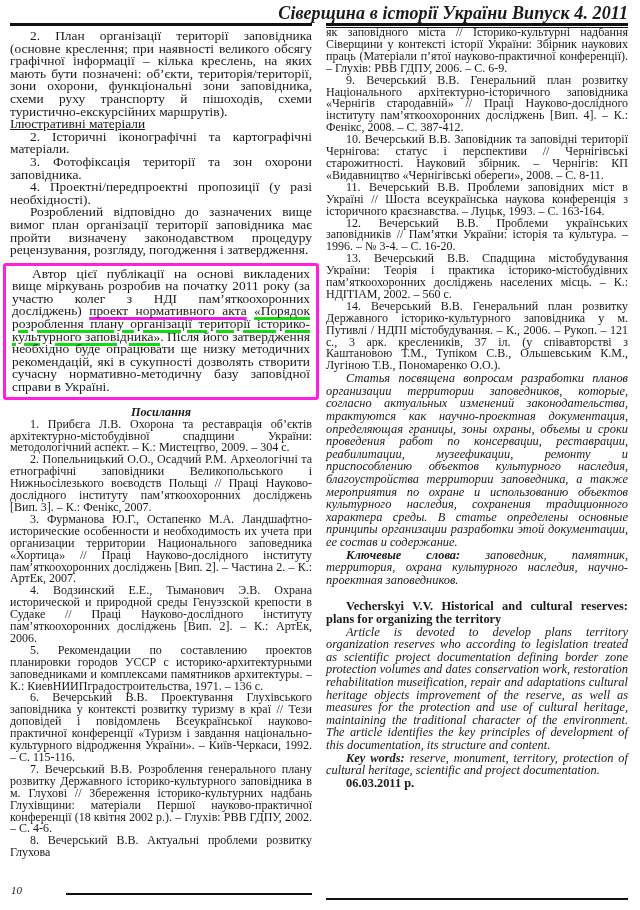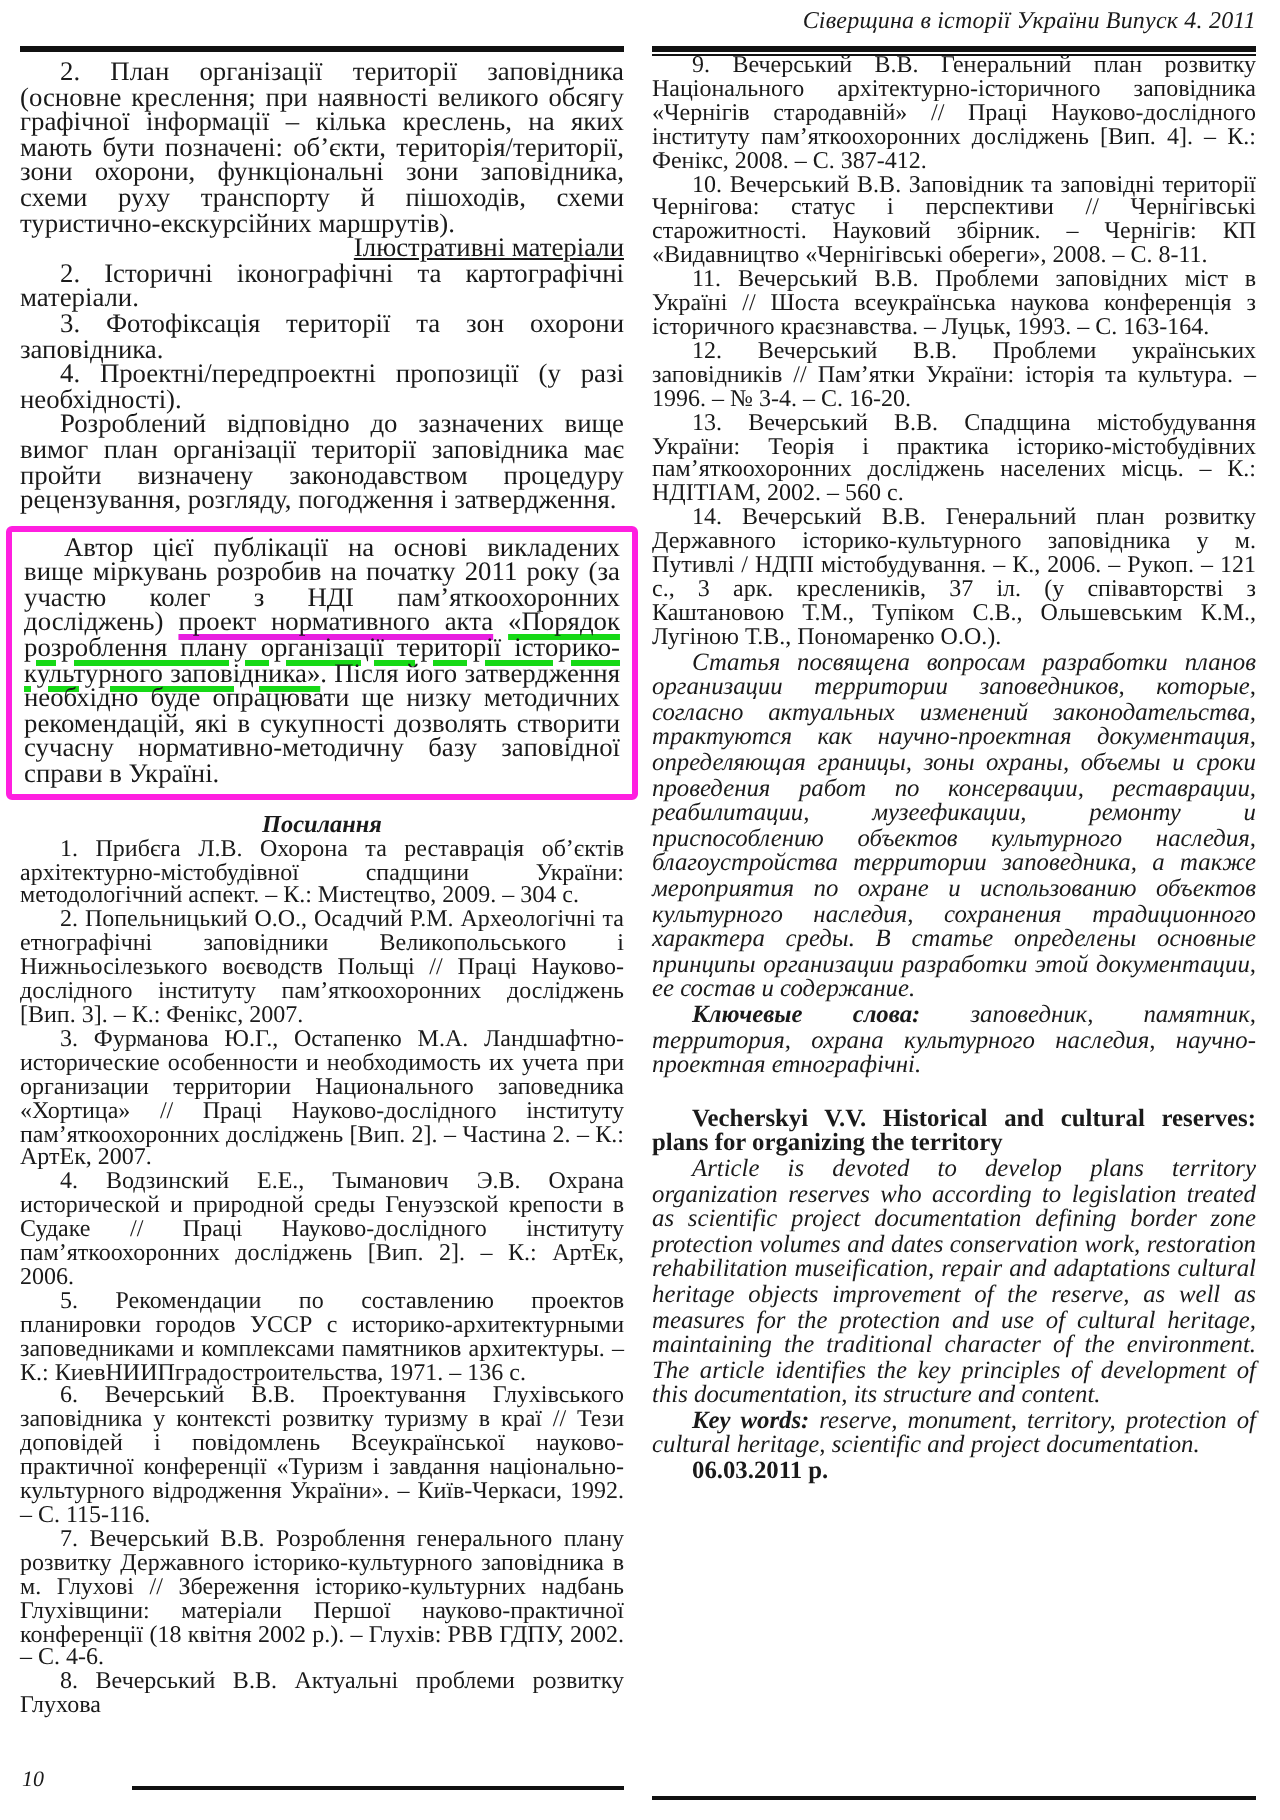--- a/index.html
+++ b/index.html
@@ -1,29 +1,29 @@
 <!DOCTYPE html>
 <html><head>
 <meta charset="utf-8">
 <style>
   html, body { margin: 0; padding: 0; background: #ffffff; }
   body { width: 640px; height: 910px; position: relative; overflow: hidden;
          font-family: "Liberation Serif", "DejaVu Serif", serif; color: #1a1a1a; }
   .page { position: absolute; inset: 0; }
   .rule-top-left { position: absolute; left: 10px; top: 23px; width: 302px; height: 3px; background: #111; }
-  .running-head { position: absolute; right: 12px; top: 3px; font-size: 12px; font-weight: normal; font-style: italic; letter-spacing: 0.1px; margin-left: 36px; }
+  .running-head { position: absolute; right: 12px; top: 3px; font-size: 18px; font-weight: bold; font-style: italic; letter-spacing: 0.1px; margin-left: 36px; }
   .rule-top-right { position: absolute; left: 326px; top: 23px; width: 302px; height: 3px; background: #111; }
   .rule-top-right::after { content: ""; position: absolute; left: 0; top: 4px; width: 302px; height: 1px; background: #111; }
   .col { position: absolute; top: 30px; width: 302px; font-size: 13.4px; line-height: 12.6px; text-align: justify; }
   .col.left { left: 10px; }
   .col.right { left: 326px; top: 27px; }
   .col p { margin: 0; text-indent: 20px; }
   .col p.ref { font-size: 12px; line-height: 11.9px; }
   .col .ref-head { text-align: center; font-weight: bold; font-size: 12.2px; line-height: 13px; margin-top: 6px; font-style: italic; }
-  .col .subhead { text-align: right; text-decoration: underline; font-size: 13.4px; }
+  .col .subhead { text-align: left; text-decoration: underline; font-size: 13.4px; }
   .highlight-box { position: relative; margin: 6px -7px 0 -7px; padding: 2px 6px 3px 6px;
                    border: 3px solid #ff1fe0; border-radius: 3px; }
   .ul-magenta { text-decoration: underline; text-decoration-color: #e81fe0; text-decoration-thickness: 3px; text-underline-offset: 2px; }
   .ul-green { text-decoration: underline; text-decoration-color: #16d916; text-decoration-thickness: 3px; text-underline-offset: 2px; }
   .abstract-title { font-weight: bold; font-size: 12.4px; line-height: 12.6px; margin-top: 14px !important; }
   .abstract-body { font-style: italic; font-size: 12.4px; line-height: 12.6px; }
   .kw-label { font-weight: bold; font-style: italic; }
   .date { font-weight: bold; font-size: 12.4px; }
   .page-number { position: absolute; left: 11px; top: 884px; font-size: 11px; font-weight: normal; font-style: italic; }
   .rule-bottom-left { position: absolute; left: 66px; top: 893px; width: 246px; height: 2px; background: #111; }
@@ -55,29 +55,30 @@
     <p class="ref">2. Попельницький О.О., Осадчий Р.М. Археологічні та етнографічні заповідники Великопольського і Нижньосілезького воєводств Польщі // Праці Науково-дослідного інституту пам’яткоохоронних досліджень [Вип. 3]. – К.: Фенікс, 2007.</p>
     <p class="ref">3. Фурманова Ю.Г., Остапенко М.А. Ландшафтно-исторические особенности и необходимость их учета при организации территории Национального заповедника «Хортица» // Праці Науково-дослідного інституту пам’яткоохоронних досліджень [Вип. 2]. – Частина 2. – К.: АртЕк, 2007.</p>
     <p class="ref">4. Водзинский Е.Е., Тыманович Э.В. Охрана исторической и природной среды Генуэзской крепости в Судаке // Праці Науково-дослідного інституту пам’яткоохоронних досліджень [Вип. 2]. – К.: АртЕк, 2006.</p>
     <p class="ref">5. Рекомендации по составлению проектов планировки городов УССР с историко-архитектурными заповедниками и комплексами памятников архитектуры. – К.: КиевНИИПградостроительства, 1971. – 136 с.</p>
     <p class="ref">6. Вечерський В.В. Проектування Глухівського заповідника у контексті розвитку туризму в краї // Тези доповідей і повідомлень Всеукраїнської науково-практичної конференції «Туризм і завдання національно-культурного відродження України». – Київ-Черкаси, 1992. – С. 115-116.</p>
     <p class="ref">7. Вечерський В.В. Розроблення генерального плану розвитку Державного історико-культурного заповідника в м. Глухові // Збереження історико-культурних надбань Глухівщини: матеріали Першої науково-практичної конференції (18 квітня 2002 р.). – Глухів: РВВ ГДПУ, 2002. – С. 4-6.</p>
     <p class="ref">8. Вечерський В.В. Актуальні проблеми розвитку Глухова</p>
   </div>
 
   <div class="col right">
+    <p class="ref" style="text-indent:0">як заповідного міста // Історико-культурні надбання Сіверщини у контексті історії України: Збірник наукових праць (Матеріали п’ятої науково-практичної конференції). – Глухів: РВВ ГДПУ, 2006. – С. 6-9.</p>
     <p class="ref">9. Вечерський В.В. Генеральний план розвитку Національного архітектурно-історичного заповідника «Чернігів стародавній» // Праці Науково-дослідного інституту пам’яткоохоронних досліджень [Вип. 4]. – К.: Фенікс, 2008. – С. 387-412.</p>
     <p class="ref">10. Вечерський В.В. Заповідник та заповідні території Чернігова: статус і перспективи // Чернігівські старожитності. Науковий збірник. – Чернігів: КП «Видавництво «Чернігівські обереги», 2008. – С. 8-11.</p>
     <p class="ref">11. Вечерський В.В. Проблеми заповідних міст в Україні // Шоста всеукраїнська наукова конференція з історичного краєзнавства. – Луцьк, 1993. – С. 163-164.</p>
     <p class="ref">12. Вечерський В.В. Проблеми українських заповідників // Пам’ятки України: історія та культура. – 1996. – № 3-4. – С. 16-20.</p>
     <p class="ref">13. Вечерський В.В. Спадщина містобудування України: Теорія і практика історико-містобудівних пам’яткоохоронних досліджень населених місць. – К.: НДІТІАМ, 2002. – 560 с.</p>
     <p class="ref">14. Вечерський В.В. Генеральний план розвитку Державного історико-культурного заповідника у м. Путивлі / НДПІ містобудування. – К., 2006. – Рукоп. – 121 с., 3 арк. креслеників, 37 іл. (у співавторстві з Каштановою Т.М., Тупіком С.В., Ольшевським К.М., Лугіною Т.В., Пономаренко О.О.).</p>
 
     <p class="abstract-body">Статья посвящена вопросам разработки планов организации территории заповедников, которые, согласно актуальных изменений законодательства, трактуются как научно-проектная документация, определяющая границы, зоны охраны, объемы и сроки проведения работ по консервации, реставрации, реабилитации, музеефикации, ремонту и приспособлению объектов культурного наследия, благоустройства территории заповедника, а также мероприятия по охране и использованию объектов культурного наследия, сохранения традиционного характера среды. В статье определены основные принципы организации разработки этой документации, ее состав и содержание.</p>
-    <p class="abstract-body"><span class="kw-label">Ключевые слова:</span><span> заповедник, памятник, территория, охрана культурного наследия, научно-проектная етнографічні.</span></p>
+    <p class="abstract-body"><span class="kw-label">Ключевые слова:</span><span> заповедник, памятник, территория, охрана культурного наследия, научно-проектная заповедников.</span></p>
 
     <p class="abstract-title">Vecherskyi V.V. Historical and cultural reserves: plans for organizing the territory</p>
     <p class="abstract-body">Article is devoted to develop plans territory organization reserves who according to legislation treated as scientific project documentation defining border zone protection volumes and dates conservation work, restoration rehabilitation museification, repair and adaptations cultural heritage objects improvement of the reserve, as well as measures for the protection and use of cultural heritage, maintaining the traditional character of the environment. The article identifies the key principles of development of this documentation, its structure and content.</p>
     <p class="abstract-body"><span class="kw-label">Key words:</span><span> reserve, monument, territory, protection of cultural heritage, scientific and project documentation.</span></p>
 
     <p class="date">06.03.2011 р.</p>
   </div>
 
   <div class="page-number">10</div>
   <div class="rule-bottom-left"></div>

